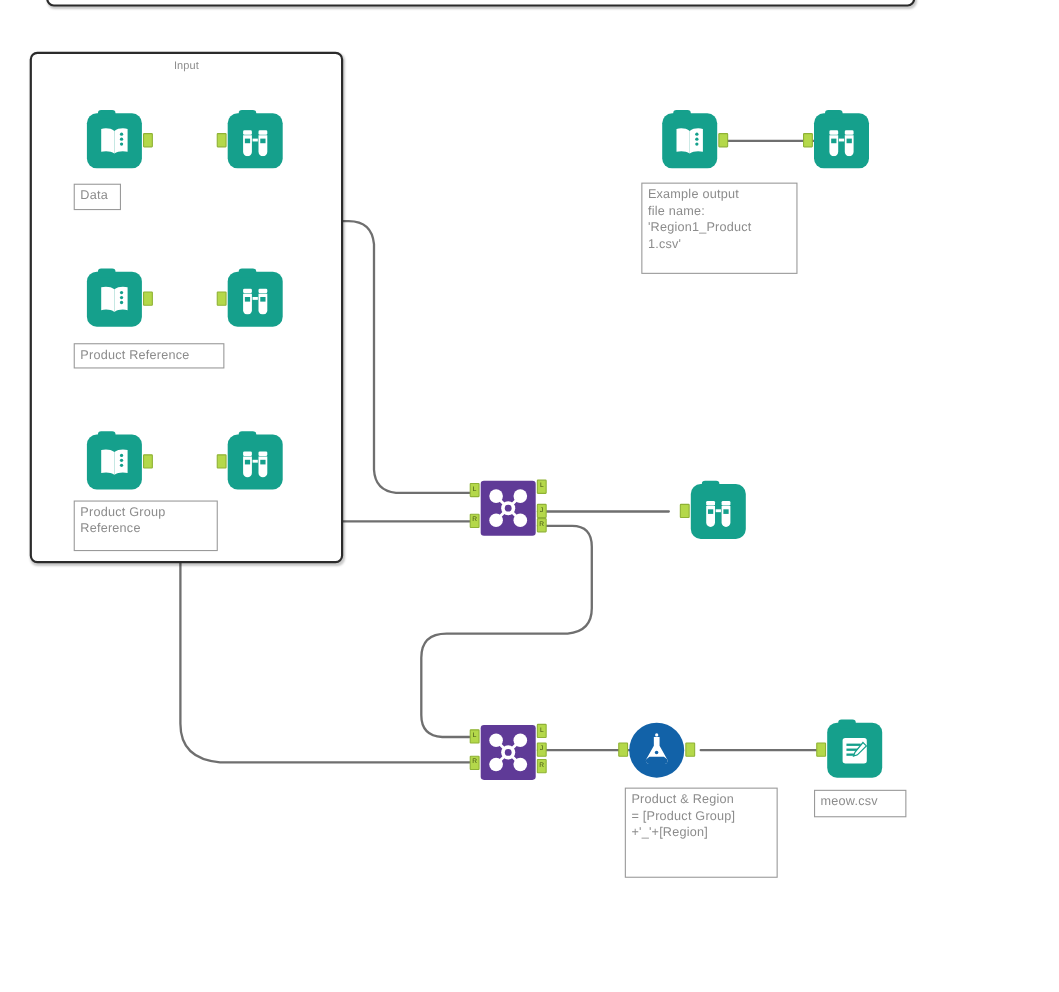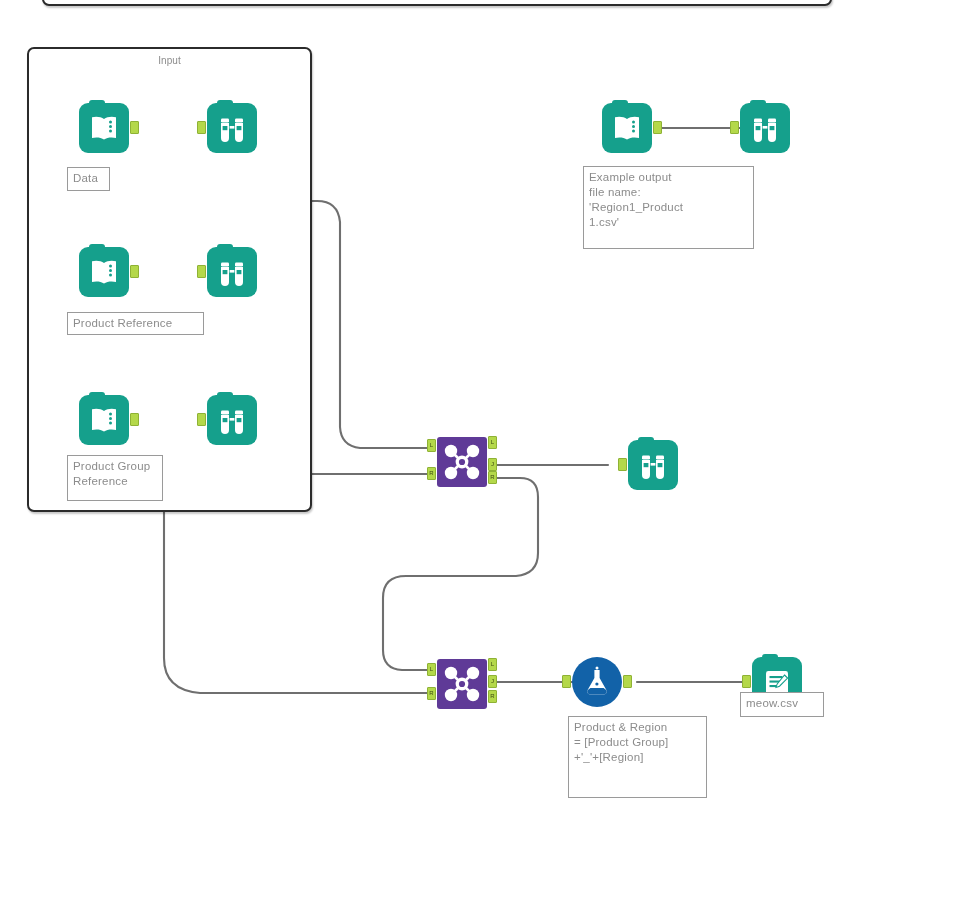--- a/index.html
+++ b/index.html
@@ -310,27 +310,27 @@
         <path d="M22.5 8 L25.6 11.1 L17.5 19.2 L14 20.4 L15.2 16.9 Z" fill="#ffffff" stroke="#15a08c" stroke-width="1.1"></path>
       </svg>
     </div>
     <div class="anchor" style="left:-10px;top:18px;"></div>
   </div>
 
   <div class="note" style="left:67px;top:167px;width:43px;height:24px;">Data</div>
 
   <div class="note" style="left:67px;top:312px;width:137px;height:23px;">Product Reference</div>
 
-  <div class="note" style="left:67px;top:455px;width:96px;height:46px;">Product Group
+  <div class="note" style="left:67px;top:455px;width:131px;height:46px;">Product Group
 Reference</div>
 
-  <div class="note" style="left:583px;top:166px;width:171px;height:83px;">Example output
+  <div class="note" style="left:583px;top:166px;width:142px;height:83px;">Example output
 file name:
 'Region1_Product
 1.csv'</div>
 
   <div class="note" style="left:568px;top:716px;width:139px;height:82px;">Product &amp; Region
 = [Product Group]
 +'_'+[Region]</div>
 
-  <div class="note" style="left:740px;top:692px;width:84px;height:25px;">meow.csv</div>
+  <div class="note" style="left:740px;top:718px;width:84px;height:25px;">meow.csv</div>
 
 </div>
 
 </body></html>

